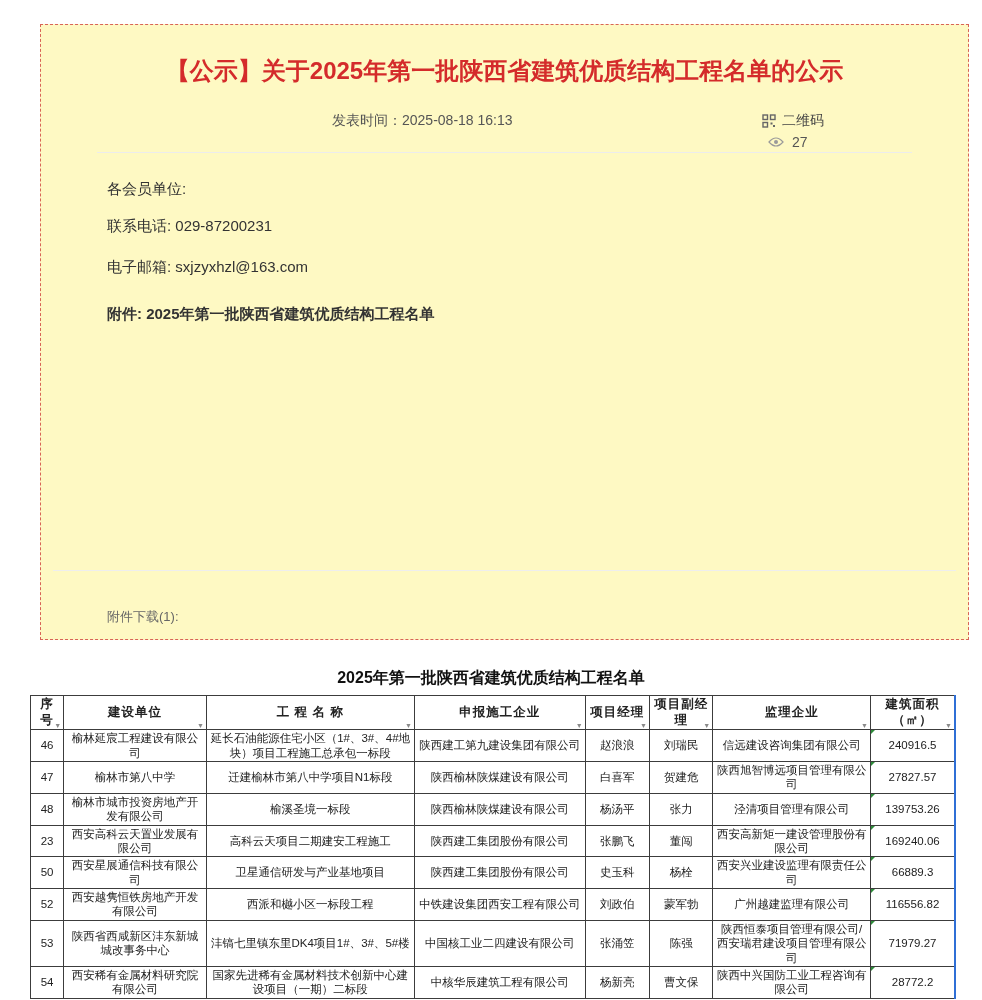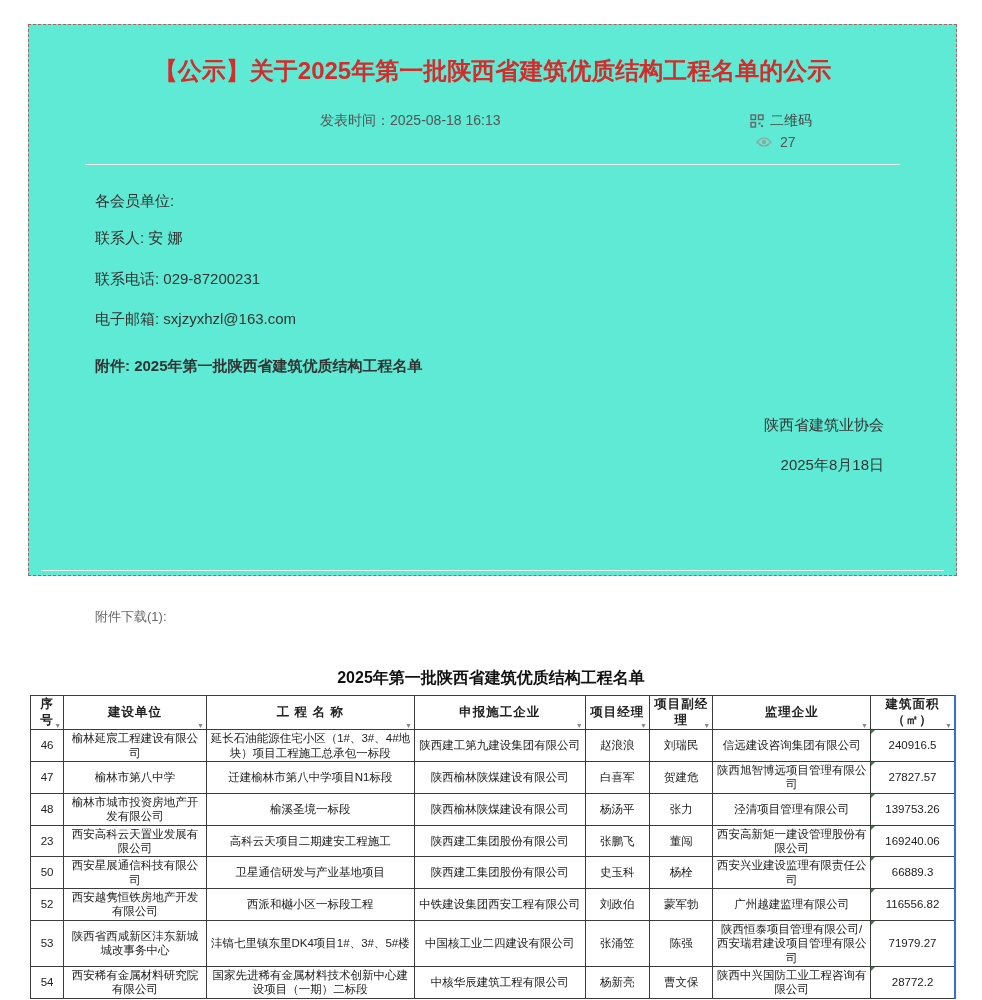--- a/index.html
+++ b/index.html
@@ -5,31 +5,31 @@
   html,body{margin:0;padding:0;background:#ffffff;}
   body{
     width:982px;height:1000px;overflow:hidden;
     font-family:"Liberation Sans","DejaVu Sans",sans-serif;
     color:#333;
   }
   .page{width:982px;position:relative;}
 
   
   .notice-box{
-    position:absolute;left:28px;top:24px;width:929px;height:552px;
+    position:absolute;left:40px;top:24px;width:929px;height:616px;
     border:1px dashed rgba(204,51,51,.75);
-    background:#5eead4;box-sizing:border-box;
+    background:#fef9c3;box-sizing:border-box;
   }
   .notice-title{
     margin:30px 40px 0 40px;text-align:center;
     font-size:24px;font-weight:bold;color:#d42b2b;line-height:1.3;
   }
   .meta{
     display:flex;align-items:flex-start;
-    margin:26px 56px 0 56px;padding-bottom:14px;
+    margin:26px 56px 0 56px;padding-bottom:2px;
     border-bottom:1px solid #ececec;
     font-size:14px;color:#555;
   }
   .meta-center{margin-left:235px;flex:1;}
   .meta-right{width:150px;text-align:left;color:#444;}
   .qr-row{display:flex;align-items:center;gap:6px;cursor:pointer;}
   .views-row{display:flex;align-items:center;gap:8px;margin-top:4px;padding-left:6px;color:#555;}
   .icon-svg{display:inline-block;vertical-align:middle;}
 
   .notice-body{margin:24px 66px 0 66px;font-size:15px;color:#333;}
@@ -110,28 +110,23 @@
             <path d="M1 5 Q8 -3 15 5 Q8 13 1 5 Z" fill="none" stroke="#9a9a9a" stroke-width="1.2"></path>
             <circle cx="8" cy="5" r="2" fill="#9a9a9a"></circle>
           </svg>
           <span>27</span>
         </div>
       </div>
     </div>
 
     <div class="notice-body">
       <p>各会员单位:</p>
-      <p class="contact-line">联系人: 安 娜</p>
       <p class="contact-line">联系电话: 029-87200231</p>
       <p class="contact-line">电子邮箱: sxjzyxhzl@163.com</p>
       <p class="attach-line">附件: 2025年第一批陕西省建筑优质结构工程名单</p>
-      <div class="signoff">
-        <p>陕西省建筑业协会</p>
-        <p>2025年8月18日</p>
-      </div>
     </div>
 
     <div class="notice-divider"></div>
     <div class="attach-download">附件下载(1):</div>
   </section>
 
   <section class="table-section">
     <h2 class="table-title">2025年第一批陕西省建筑优质结构工程名单</h2>
     <table class="projects">
       <colgroup>

